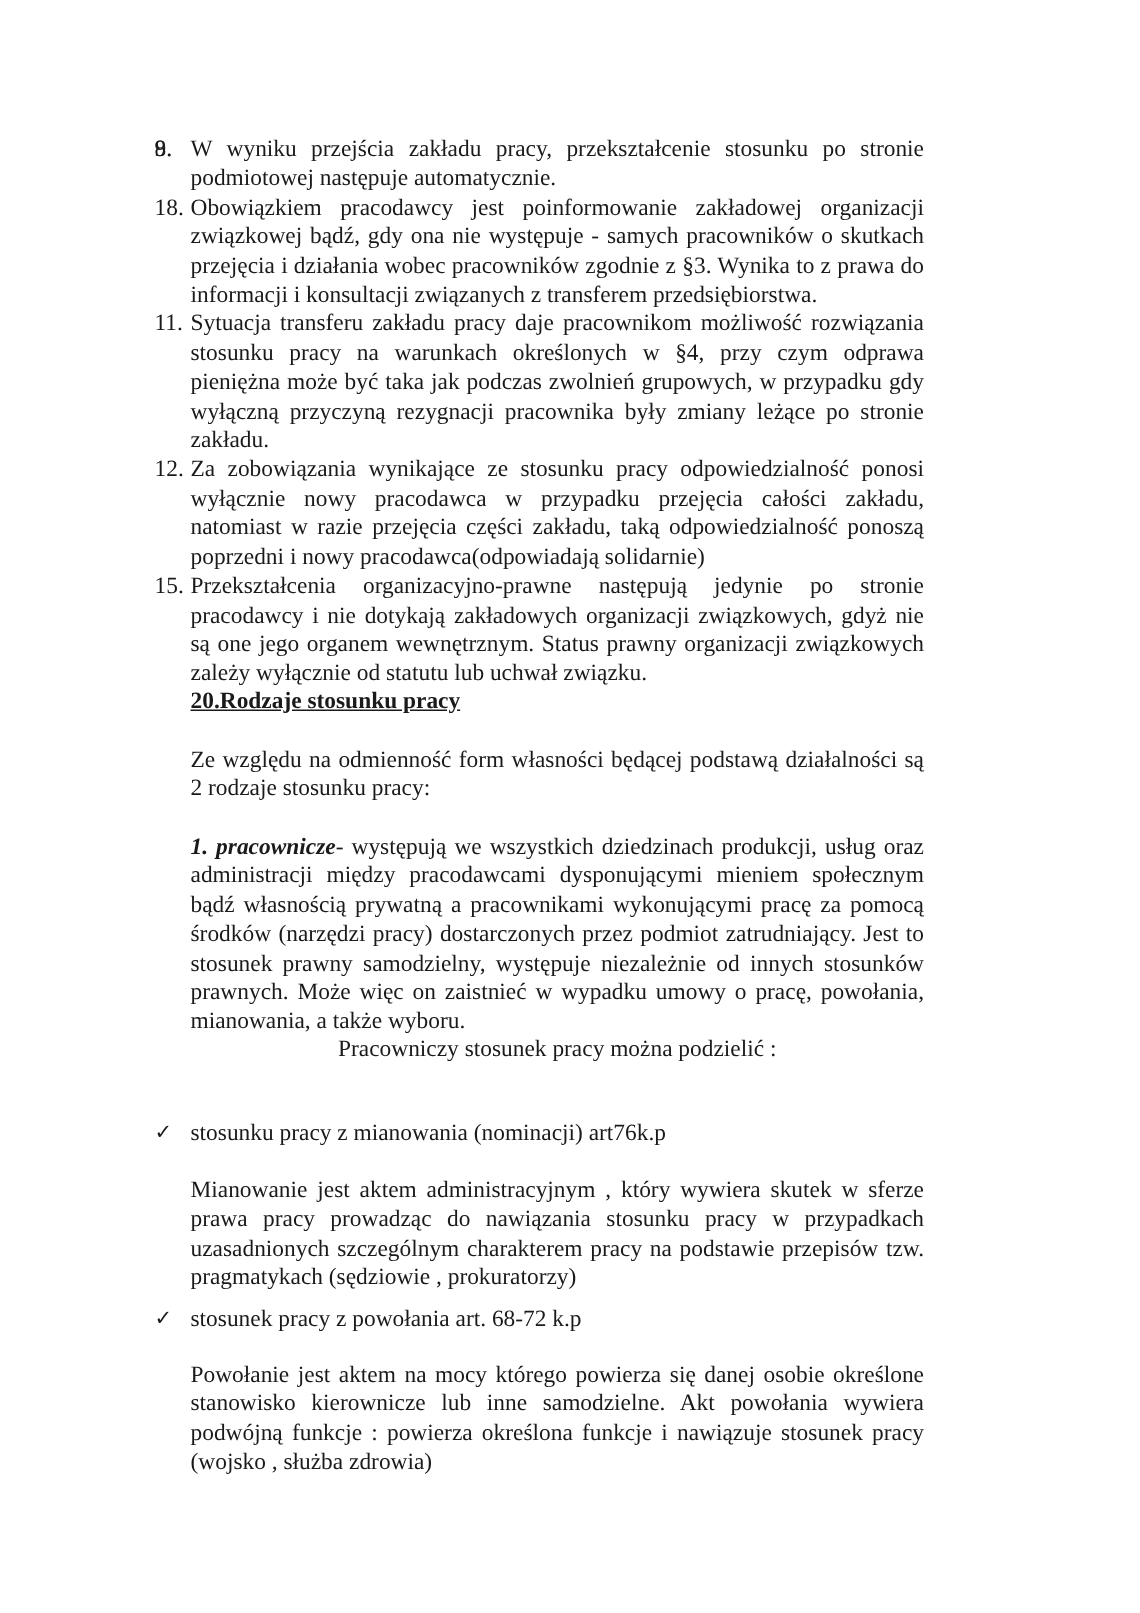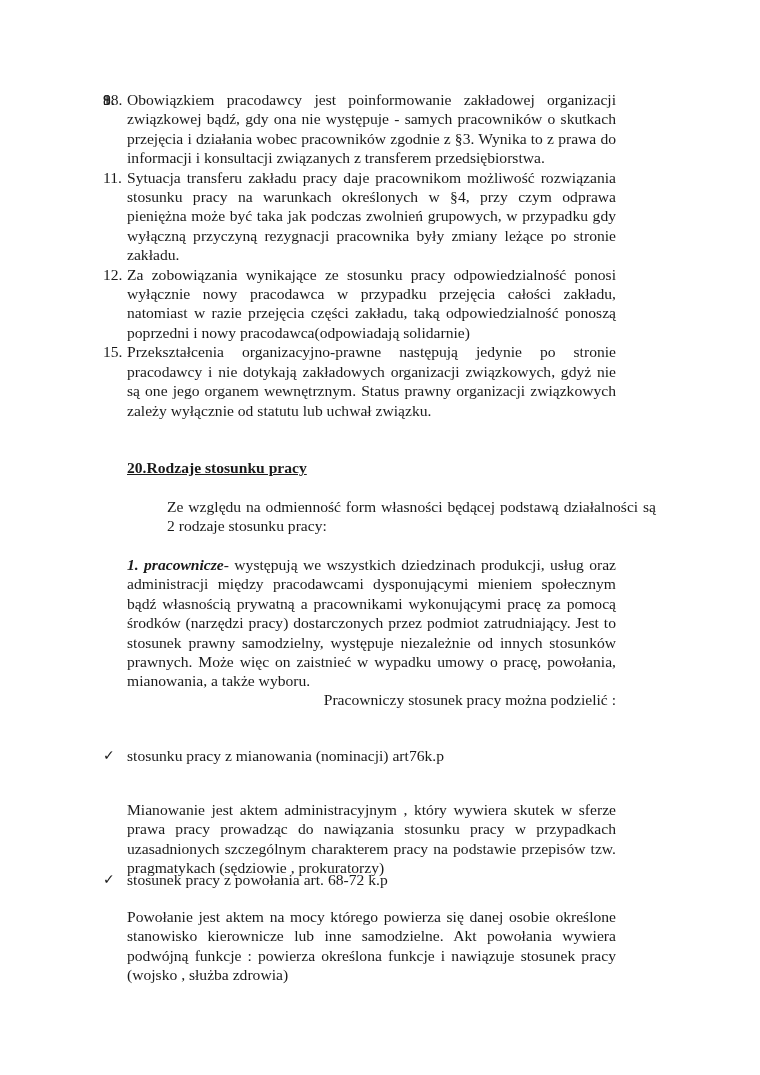--- a/index.html
+++ b/index.html
@@ -11,33 +11,34 @@
   }
   .list { position: absolute; left: 103px; top: 90px; width: 513px; margin: 0; padding: 0; list-style: none; }
   .list li { position: relative; padding-left: 24px; text-align: justify; }
   .list li .num { position: absolute; left: 0; top: 0; }
   .block { position: absolute; left: 127px; width: 489px; text-align: justify; margin: 0; }
   .heading { font-weight: bold; text-decoration: underline; text-align: left; }
   .bold { font-weight: bold; font-style: italic; }
   .check-row { position: absolute; left: 103px; width: 513px; }
   .check { position: absolute; left: 0; top: 0; font-family: "DejaVu Sans", sans-serif; font-size: 14px; }
   .check-text { position: absolute; left: 24px; top: 0; white-space: nowrap; }
-  .left { text-align: right; }
+  .left { text-align: center; }
 </style>
 </head>
 <body>
 
 <div class="page">
 
   <ol class="list">
     <li>
       <span class="num">8.</span>
     </li>
     <li>
       <span class="num">9.</span>
+      <span>W wyniku przejścia zakładu pracy, przekształcenie stosunku po stronie podmiotowej następuje automatycznie.</span>
     </li>
     <li>
       <span class="num">18.</span>
       <span>Obowiązkiem pracodawcy jest poinformowanie zakładowej organizacji związkowej bądź, gdy ona nie występuje - samych pracowników o skutkach przejęcia i działania wobec pracowników zgodnie z §3. Wynika to z prawa do informacji i konsultacji związanych z transferem przedsiębiorstwa.</span>
     </li>
     <li>
       <span class="num">11.</span>
       <span>Sytuacja transferu zakładu pracy daje pracownikom możliwość rozwiązania stosunku pracy na warunkach określonych w §4, przy czym odprawa pieniężna może być taka jak podczas zwolnień grupowych, w przypadku gdy wyłączną przyczyną rezygnacji pracownika były zmiany leżące po stronie zakładu.</span>
     </li>
     <li>
@@ -45,36 +46,36 @@
       <span>Za zobowiązania wynikające ze stosunku pracy odpowiedzialność ponosi wyłącznie nowy pracodawca w przypadku przejęcia całości zakładu, natomiast w razie przejęcia części zakładu, taką odpowiedzialność ponoszą poprzedni i nowy pracodawca(odpowiadają solidarnie)</span>
     </li>
     <li>
       <span class="num">15.</span>
       <span>Przekształcenia organizacyjno-prawne następują jedynie po stronie pracodawcy i nie dotykają zakładowych organizacji związkowych, gdyż nie są one jego organem wewnętrznym. Status prawny organizacji związkowych zależy wyłącznie od statutu lub uchwał związku.</span>
     </li>
   </ol>
 
   <p class="block heading" style="top:458px;">20.Rodzaje stosunku pracy</p>
 
-  <p class="block" style="top:497px;margin-left:40px;">Ze względu na odmienność form własności będącej podstawą działalności są 2 rodzaje stosunku pracy:</p>
+  <p class="block" style="top:497px;">Ze względu na odmienność form własności będącej podstawą działalności są 2 rodzaje stosunku pracy:</p>
 
   <p class="block" style="top:555px;">
     <span class="bold">1. pracownicze</span><span>- występują we wszystkich dziedzinach produkcji, usług oraz administracji między pracodawcami dysponującymi mieniem społecznym bądź własnością prywatną a pracownikami wykonującymi pracę za pomocą środków (narzędzi pracy) dostarczonych przez podmiot zatrudniający. Jest to stosunek prawny samodzielny, występuje niezależnie od innych stosunków prawnych. Może więc on zaistnieć w wypadku umowy o pracę, powołania, mianowania, a także wyboru.</span>
   </p>
 
   <p class="block left" style="top:690px;">
     <span>Pracowniczy stosunek pracy można podzielić :</span><br>
   </p>
 
   <div class="check-row" style="top:746px;">
     <span class="check">✓</span>
     <span class="check-text">stosunku pracy z mianowania (nominacji) art76k.p</span>
   </div>
 
-  <p class="block" style="top:800px;">Mianowanie jest aktem administracyjnym , który wywiera skutek w sferze prawa pracy prowadząc do nawiązania stosunku pracy w przypadkach uzasadnionych szczególnym charakterem pracy na podstawie przepisów tzw. pragmatykach (sędziowie , prokuratorzy)</p>
+  <p class="block" style="top:784px;">Mianowanie jest aktem administracyjnym , który wywiera skutek w sferze prawa pracy prowadząc do nawiązania stosunku pracy w przypadkach uzasadnionych szczególnym charakterem pracy na podstawie przepisów tzw. pragmatykach (sędziowie , prokuratorzy)</p>
 
   <div class="check-row" style="top:870px;">
     <span class="check">✓</span>
     <span class="check-text">stosunek pracy z powołania art. 68-72 k.p</span>
   </div>
 
   <p class="block" style="top:907px;">Powołanie jest aktem na mocy którego powierza się danej osobie określone stanowisko kierownicze lub inne samodzielne. Akt powołania wywiera podwójną funkcje : powierza określona funkcje i nawiązuje stosunek pracy (wojsko , służba zdrowia)</p>
 
 </div>
 

